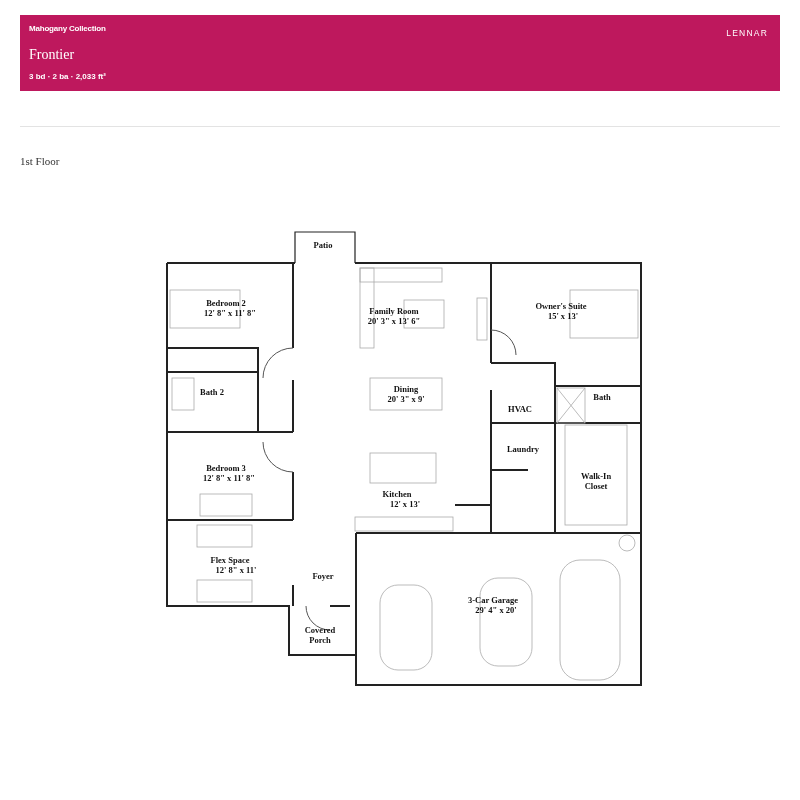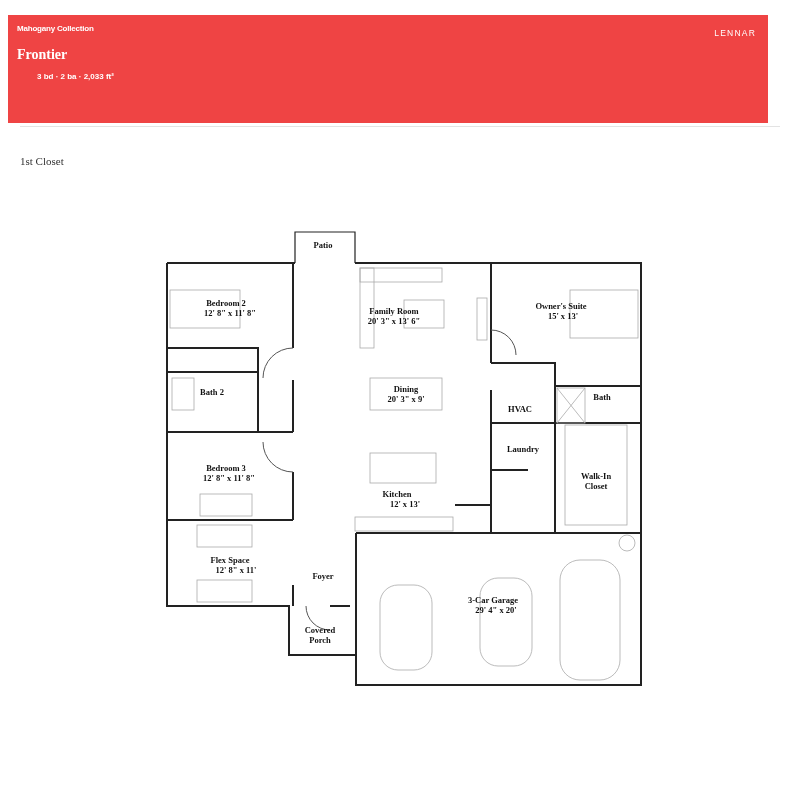--- a/index.html
+++ b/index.html
@@ -1,37 +1,37 @@
 <!DOCTYPE html>
 <html><head>
 <meta charset="utf-8">
 <style>
   html, body { margin:0; padding:0; background:#ffffff; }
   body { width:800px; height:800px; position:relative; overflow:hidden; font-family:"Liberation Sans", sans-serif; }
-  .header { position:absolute; left:8px; top:15px; width:760px; height:108px; background:#ef4444; color:#fff; }
+  .header { position:absolute; left:20px; top:15px; width:760px; height:76px; background:#be185d; color:#fff; }
   .collection { position:absolute; left:9px; top:9px; font-size:8px; font-weight:bold; letter-spacing:-0.2px; }
-  .plan-name { position:absolute; left:9px; top:32px; font-family:"Liberation Serif", serif; font-size:14px;font-weight:bold; }
-  .specs { position:absolute; left:9px; top:57px; font-size:8px; font-weight:bold;margin-left:20px; }
+  .plan-name { position:absolute; left:9px; top:32px; font-family:"Liberation Serif", serif; font-size:14px; }
+  .specs { position:absolute; left:9px; top:57px; font-size:8px; font-weight:bold; }
   .brand { position:absolute; right:12px; top:13px; font-size:8.5px; font-weight:normal; letter-spacing:1.2px; }
   .divider { position:absolute; left:20px; top:126px; width:760px; height:1px; background:#e3e3e3; }
   .floor-label { position:absolute; left:20px; top:155px; font-family:"Liberation Serif", serif; font-size:11px; color:#333; }
   .plan { position:absolute; left:0; top:0; width:800px; height:800px; }
   .lbl { font-family:"Liberation Serif", serif; font-size:8.5px; font-weight:bold; fill:#111; text-anchor:middle; }
 </style>
 </head>
 <body>
 
 <div class="header">
   <div class="collection">Mahogany Collection</div>
   <div class="plan-name">Frontier</div>
   <div class="specs">3 bd · 2 ba · 2,033 ft²</div>
   <div class="brand">LENNAR</div>
 </div>
 <div class="divider"></div>
-<div class="floor-label">1st Closet</div>
+<div class="floor-label">1st Floor</div>
 
 <svg class="plan" viewBox="0 0 800 800" xmlns="http://www.w3.org/2000/svg">
   <g stroke="#222" stroke-width="2" fill="none">
 
     <path d="M167,263 H295 M355,263 H641 V685 H356 V533 M356,533 H641"></path>
     <path d="M167,263 V606 H289 V655 H356"></path>
 
     <path d="M295,263 V232 H355 V263" stroke-width="1.2"></path>
 
     <path d="M293,263 V348 M293,380 V432 M293,472 V520"></path>

